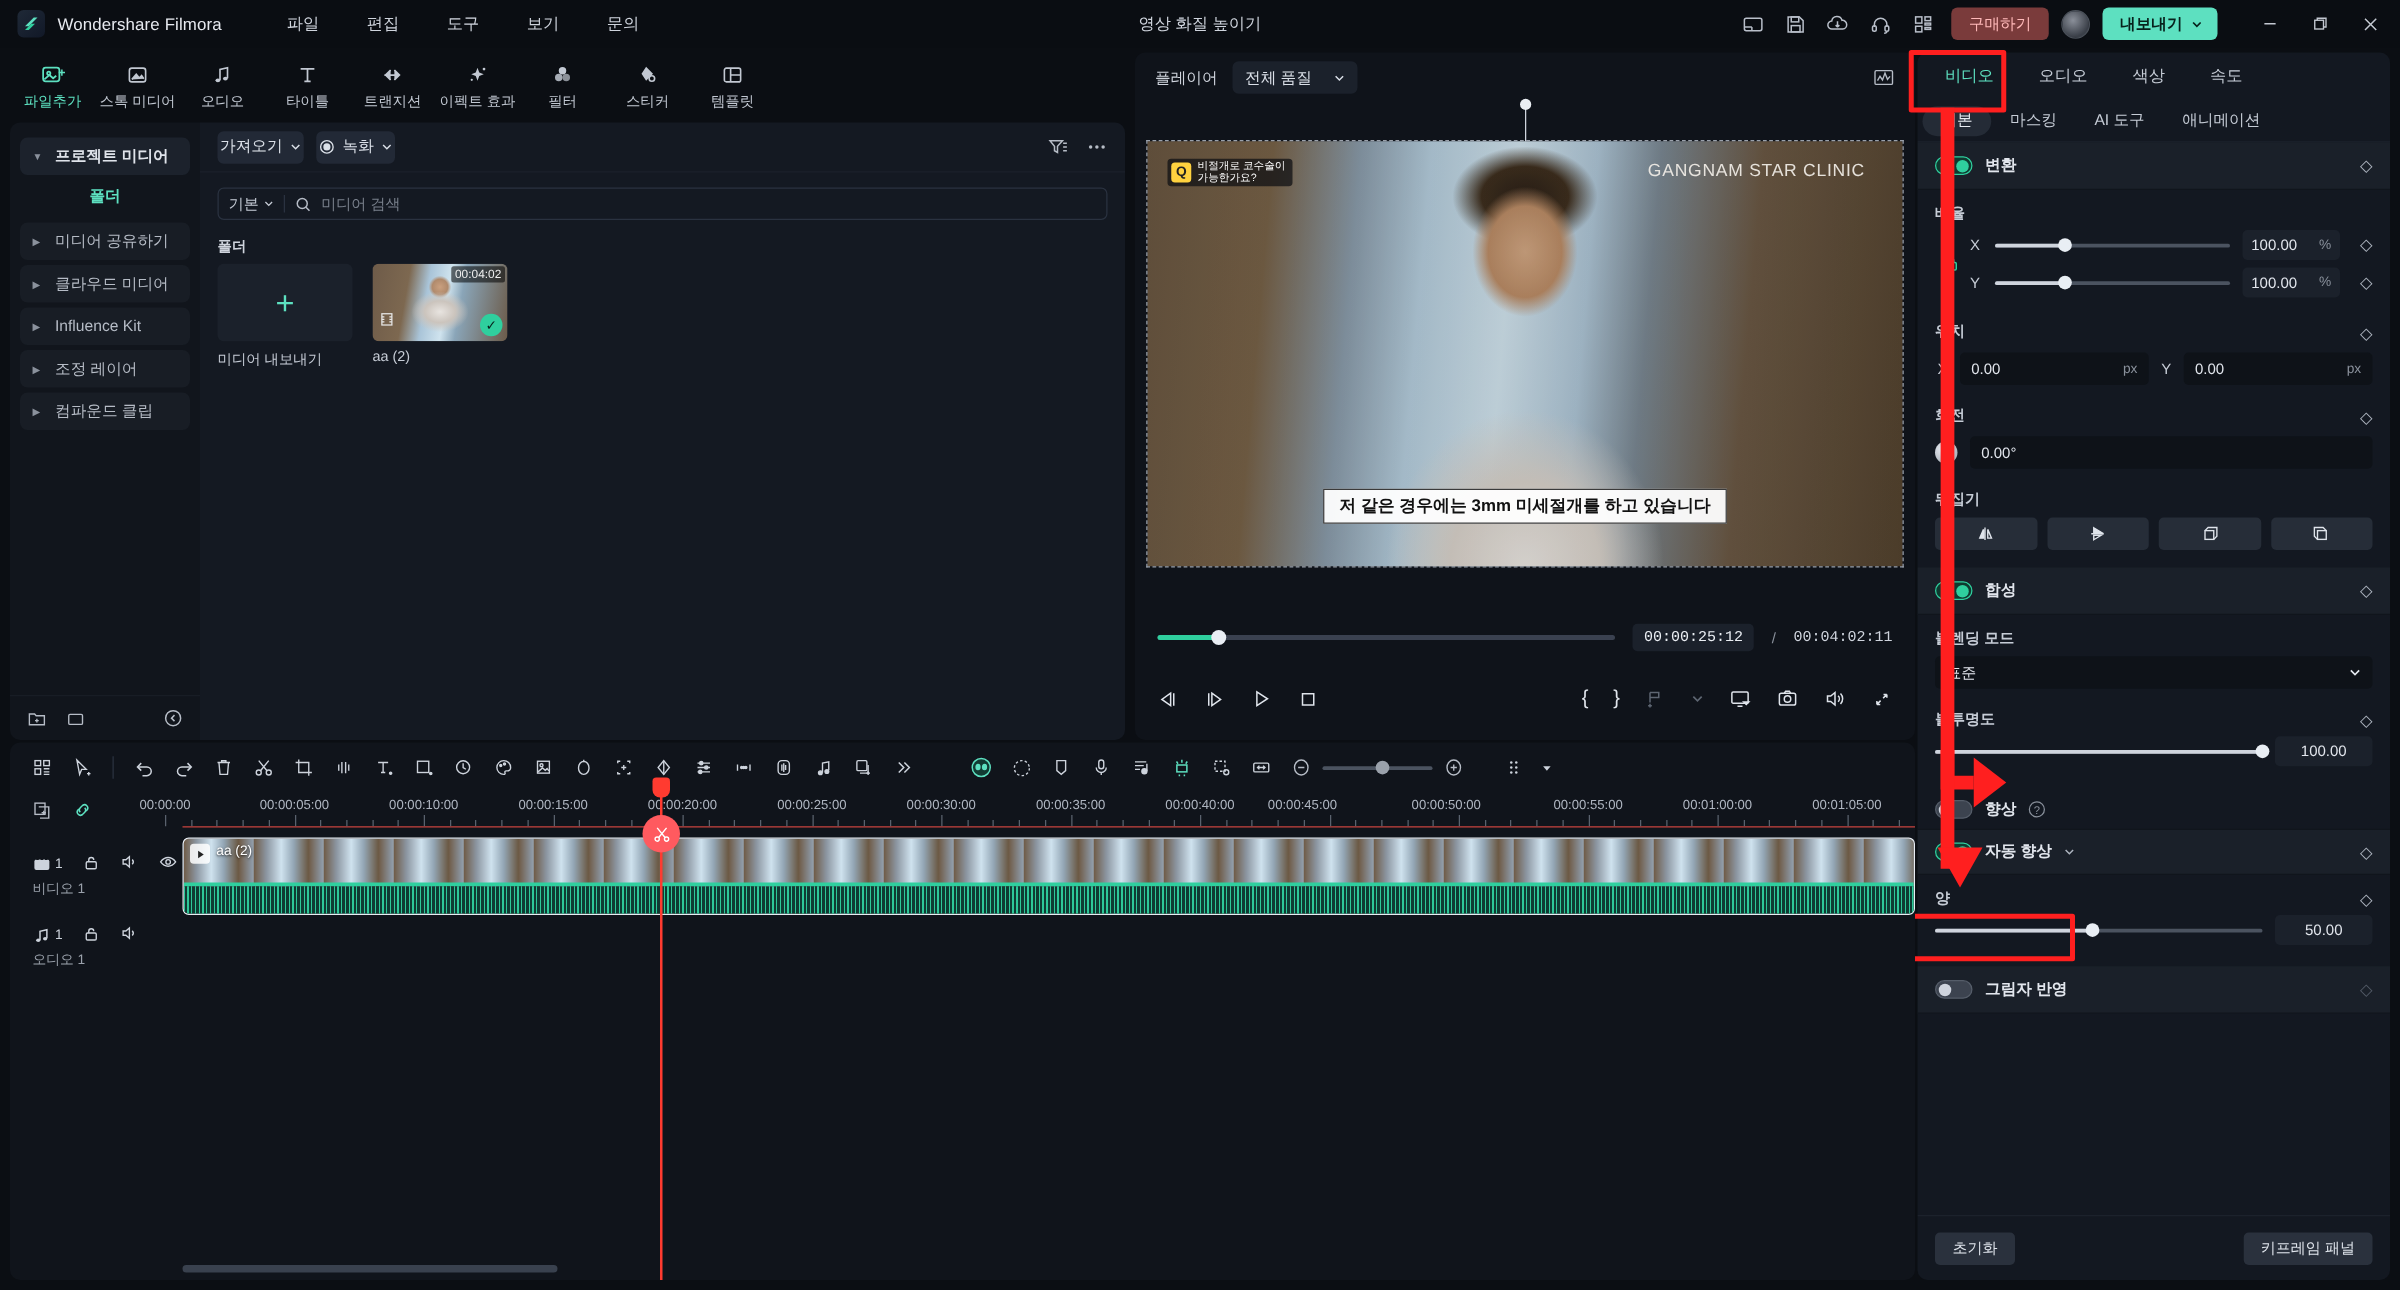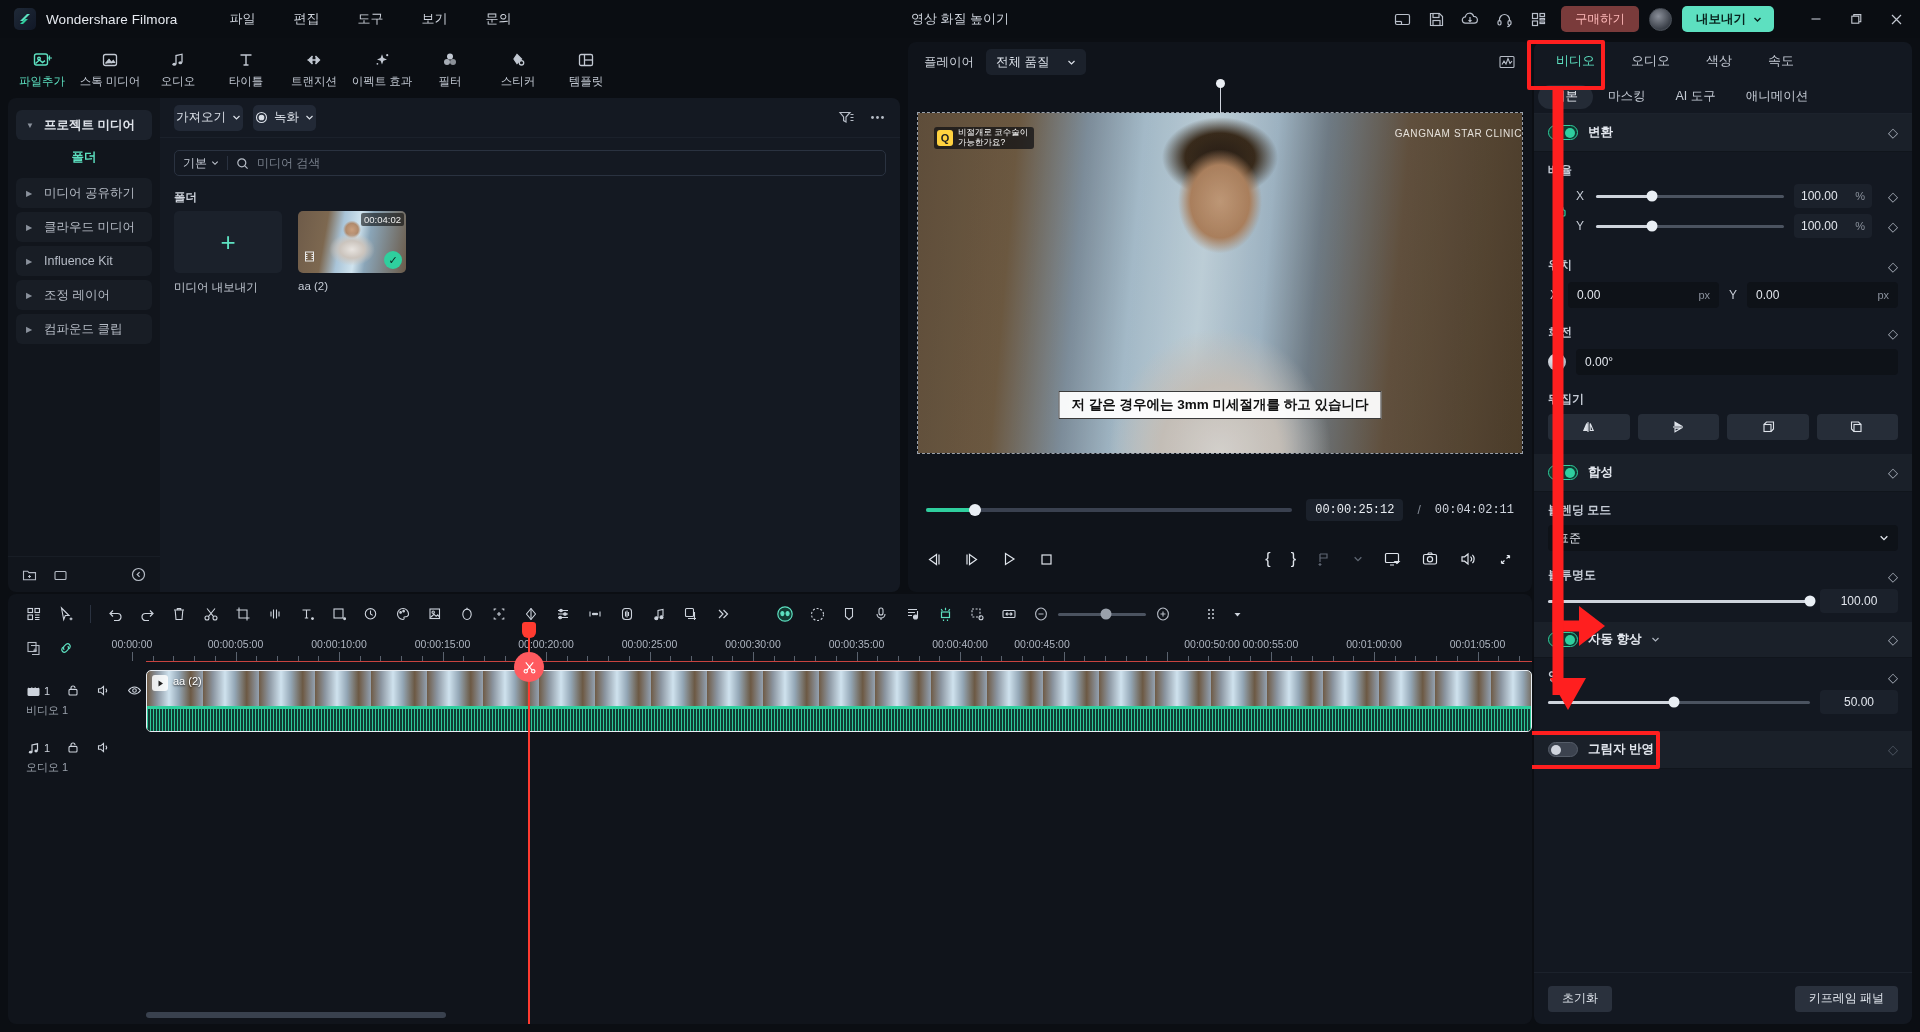--- a/index.html
+++ b/index.html
@@ -185,21 +185,21 @@
   .badge-q {
     position: absolute; left: 16px; top: 14px; height: 22px; display: flex; align-items: center;
     background: rgba(12,14,18,.72); border-radius: 3px; padding: 0 6px 0 3px; gap: 5px;
   }
   .badge-q .qq {
     width: 16px; height: 16px; border-radius: 3px; background: #ffd23f; color: #222;
     font-size: 11px; font-weight: bold; display: flex; align-items: center; justify-content: center;
   }
   .badge-q .qt { font-size: 8.5px; color: #fff; line-height: 1.15; }
   .clinic {
-    position: absolute; right: 0; top: 15px; font-size: 10px; color: #f2eee8;
+    position: absolute; right: 30px; top: 15px; font-size: 14px; color: #f2eee8;
     letter-spacing: .6px; opacity: .92;
   }
   .subtitle {
     position: absolute; left: 50%; transform: translateX(-50%); bottom: 34px;
     background: rgba(255,255,255,.94); color: #111; font-size: 13.5px; font-weight: bold;
     padding: 4px 12px; border: 1px solid #3a3a3a; white-space: nowrap;
   }
   .player-ctrl { position: absolute; left: 0; right: 0; bottom: 0; height: 108px; padding: 0 18px; }
   .seekrow { display: flex; align-items: center; gap: 14px; height: 52px; }
   .seek { flex: 1; height: 4px; border-radius: 2px; background: #3a4150; position: relative; cursor: pointer; }
@@ -939,20 +939,27 @@
         <span class="slider">
           <span class="fl" style="width:100%"></span>
             <span class="kb" style="left:100%"></span>
         </span>
         <span class="numbox" style="justify-content:center">
           <span>100.00</span>
         </span>
       </div>
     </div>
 
+    <div class="prow-head plain" style="margin-top:10px;height:32px">
+      <span class="toggle">
+          <span class="dot"></span>
+        </span>
+      <span class="ph-title">향상</span>
+      <span class="helpq">?</span>
+    </div>
     <div class="prow-head" style="height:36px">
       <span class="toggle on">
           <span class="dot"></span>
         </span>
       <span class="ph-title">자동 향상</span>
       <svg width="9" height="9" viewBox="0 0 9 9" fill="none" stroke="#aeb5c0" stroke-width="1.2">
           <path d="M1.5 3 4.5 6 7.5 3"></path>
         </svg>
       <span class="kf">◇</span>
     </div>
@@ -1303,21 +1310,21 @@
           <div class="tick min" style="left: 855.4px;"></div>
           <div class="tick min" style="left: 876.1px;"></div>
           <div class="tick min" style="left: 896.8px;"></div>
           <div class="tick maj" style="left: 917.5px;"></div>
           <div class="tlabel" style="left: 896px;">00:00:45:00</div>
           <div class="tick min" style="left: 938.2px;"></div>
           <div class="tick min" style="left: 958.9px;"></div>
           <div class="tick min" style="left: 979.6px;"></div>
           <div class="tick min" style="left: 1000.3px;"></div>
           <div class="tick maj" style="left: 1021px;"></div>
-          <div class="tlabel" style="left: 1066px;">00:00:50:00</div>
+          <div class="tlabel" style="left: 1011px;">00:00:50:00</div>
           <div class="tick min" style="left: 1041.7px;"></div>
           <div class="tick min" style="left: 1062.4px;"></div>
           <div class="tick min" style="left: 1083.1px;"></div>
           <div class="tick min" style="left: 1103.8px;"></div>
           <div class="tick maj" style="left: 1124.5px;"></div>
           <div class="tlabel" style="left: 1124.5px;">00:00:55:00</div>
           <div class="tick min" style="left: 1145.2px;"></div>
           <div class="tick min" style="left: 1165.9px;"></div>
           <div class="tick min" style="left: 1186.6px;"></div>
           <div class="tick min" style="left: 1207.3px;"></div>

